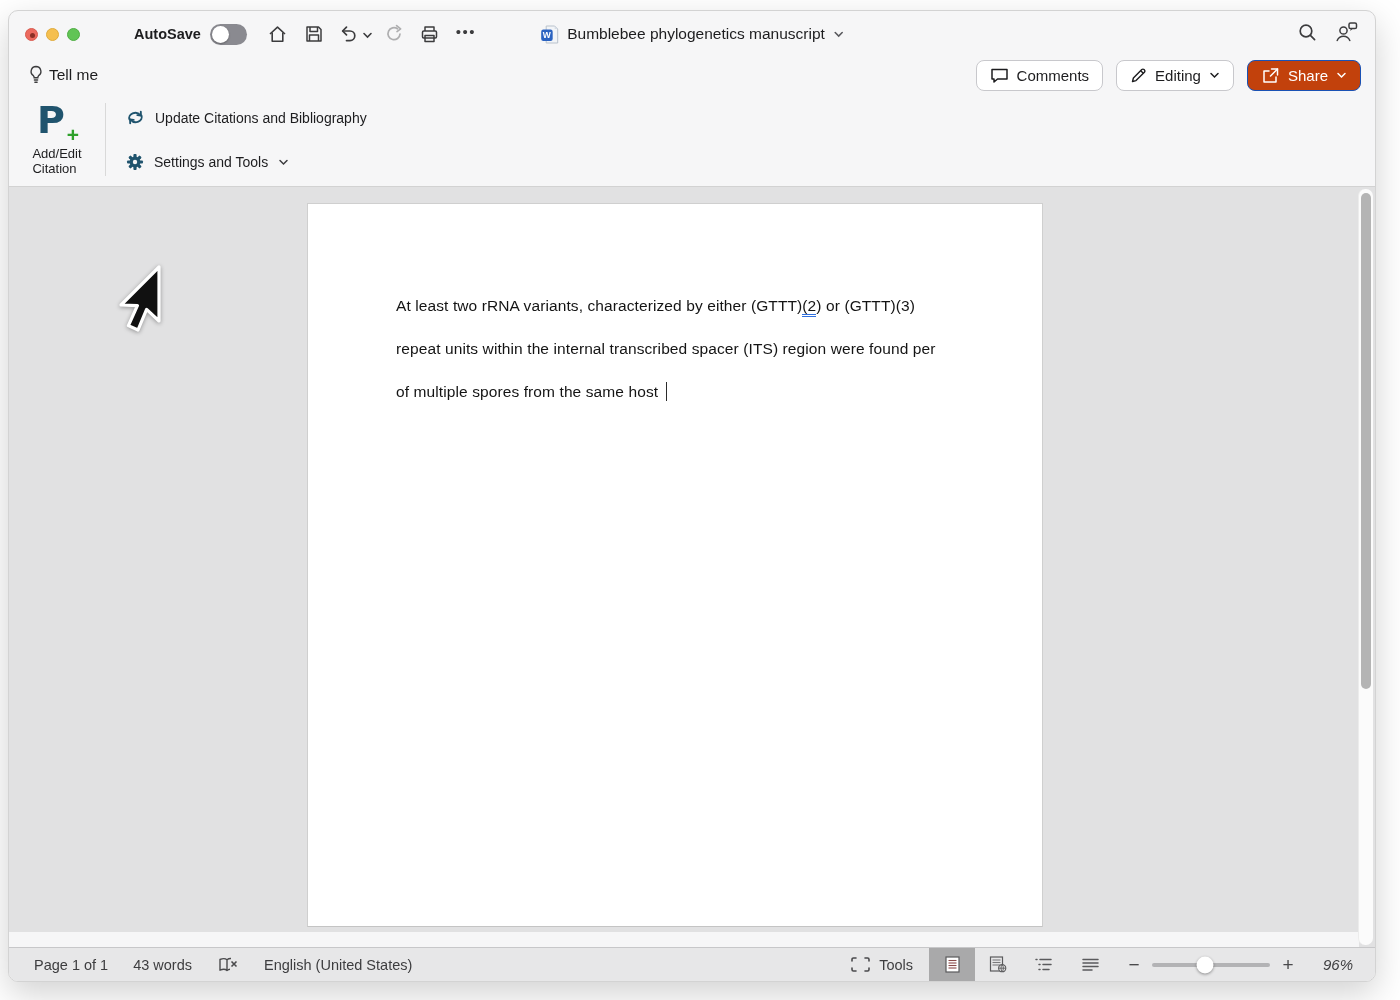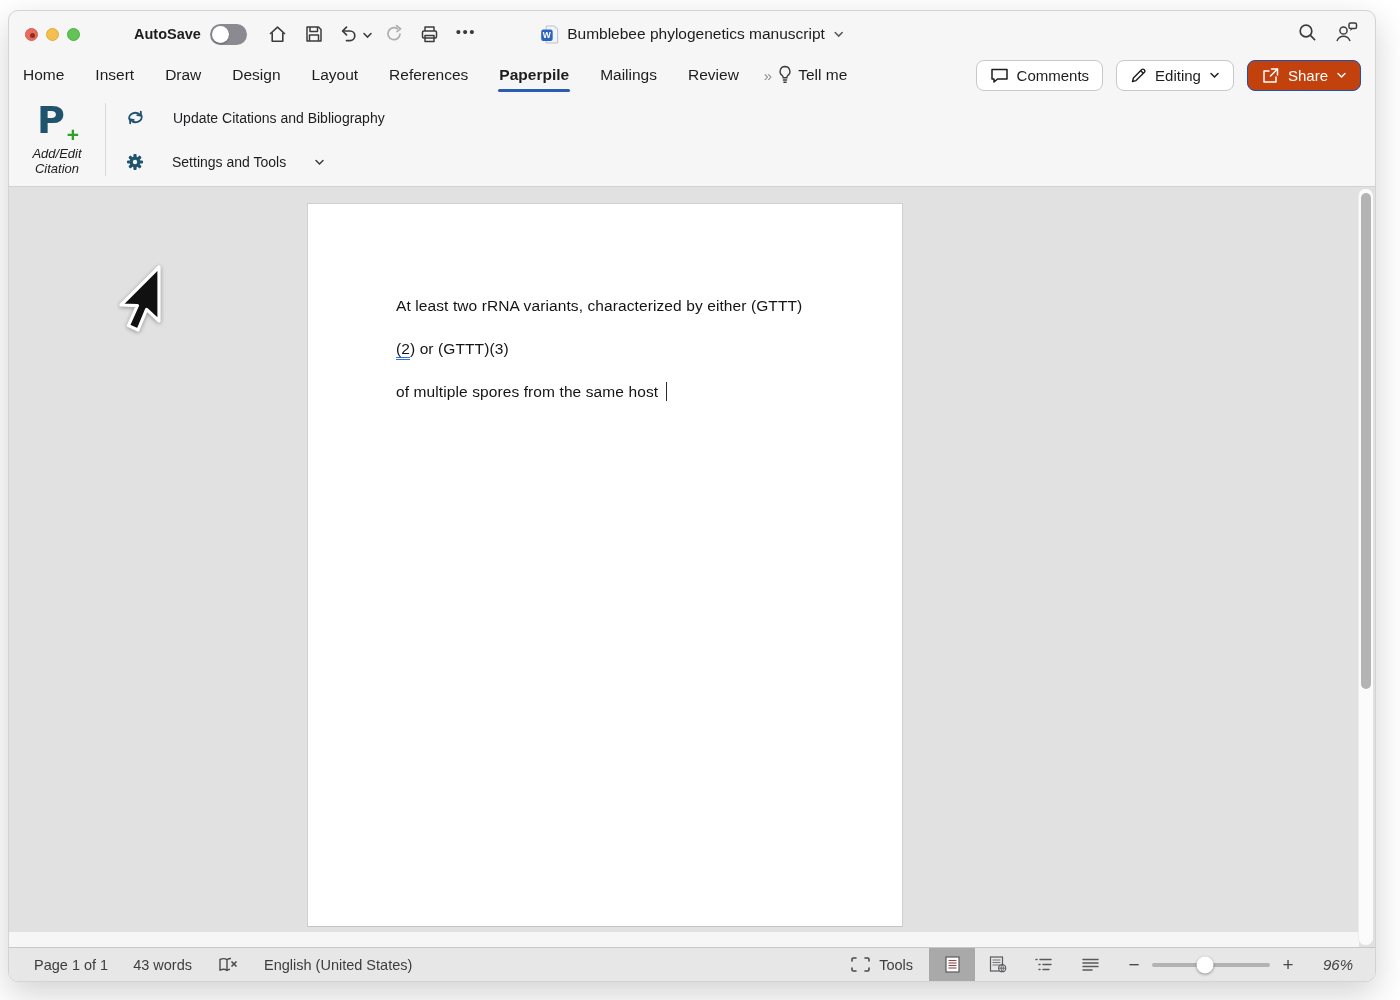--- a/index.html
+++ b/index.html
@@ -43,30 +43,30 @@
   .top-actions { margin-left:auto; display:flex; align-items:center; gap:13px; }
   .pill-btn { height:31px; border:1px solid #c8c8cc; border-radius:8px; background:#fff; display:flex; align-items:center; gap:8px; padding:0 13px; font-size:15px; color:#1d1d1f; }
   .pill-btn.share { background:#c2410c; border-color:#1a52b5; color:#fff; font-weight:500; }
 
   
   .ribbon { height:94px; display:flex; align-items:stretch; padding:4px 0 6px 10px; border-bottom:1px solid #d2d2d2; flex:none; }
   .citation-block { width:76px; display:flex; flex-direction:column; align-items:center; justify-content:flex-start; padding-top:2px; border-radius:6px; }
   .pp-logo { position:relative; width:40px; height:44px; }
   .pp-p { font-size:38px; font-weight:800; color:#20546e; font-family:"DejaVu Sans", sans-serif; line-height:42px; }
   .pp-plus { position:absolute; right:-2px; bottom:-1px; font-size:21px; font-weight:700; color:#2ea12b; line-height:18px; }
-  .citation-label { font-size:13px; line-height:15px; text-align:center; margin-top:3px;font-style:italic; }
+  .citation-label { font-size:13px; line-height:15px; text-align:left; margin-top:3px; }
   .vdivider { width:1px; background:#d9d9d9; margin:6px 12px 4px 10px; }
   .ribbon-col { display:flex; flex-direction:column; justify-content:space-between; padding:7px 0 5px 0; }
-  .ribbon-row { display:flex; align-items:center; gap:28px; height:27px; padding:0 8px; border-radius:5px; font-size:14px;text-align:right; }
+  .ribbon-row { display:flex; align-items:center; gap:10px; height:27px; padding:0 8px; border-radius:5px; font-size:14px;text-align:right; }
   .ribbon-row svg { flex:none; }
 
   
   .docarea { flex:1; background:#e1e1e2; position:relative; overflow:hidden; }
   .hgutter { position:absolute; left:0; right:16px; bottom:0; height:15px; background:#f6f6f7; }
-  .page { position:absolute; left:298px; top:16px; width:596px; height:724px; background:#fff; border:1px solid #cfcfcf; border-bottom-color:#c4c4c4; }
+  .page { position:absolute; left:298px; top:16px; width:736px; height:724px; background:#fff; border:1px solid #cfcfcf; border-bottom-color:#c4c4c4; }
   .paragraph { padding:80px 92px 0 88px; font-size:15.5px; line-height:43px; color:#141414; letter-spacing:0.1px; }
   .grammar-mark { border-bottom:3px double #2f6fde; padding-bottom:0px; }
   .caret { display:inline-block; width:1.5px; height:19px; background:#2b2b2b; vertical-align:-4px; margin-left:3px; }
   .mouse-cursor { position:absolute; left:104px; top:76px; pointer-events:none; filter:drop-shadow(0 1px 2px rgba(0,0,0,.35)); }
   .scroll-track { position:absolute; top:2px; bottom:2px; right:2px; width:15px; background:#fbfbfb; border-left:1px solid #ececec; border-radius:7px; }
   .scroll-thumb { position:absolute; left:2px; top:4px; width:10px; height:496px; background:#b4b4b4; border-radius:6px; }
 
   
   .statusbar { height:34px; flex:none; background:#e7e7e8; border-top:1px solid #c7c7c9; display:flex; align-items:center; font-size:14.5px; color:#3d3d3f; }
   .sb-left { display:flex; align-items:center; gap:25px; padding-left:25px; }
@@ -171,32 +171,20 @@
           <circle cx="9.5" cy="9.5" r="3.6"></circle>
             <path d="M3.2 19.5 A6.8 6.8 0 0 1 15.8 19.5" stroke-linecap="round"></path>
           <rect x="15" y="2" width="7.5" height="5.6" rx="1.6"></rect>
             <path d="M16.8 7.6 L16.2 10 L19 7.6" fill="#3c3c3e" stroke="none"></path>
         </svg>
       </div>
     </div>
   </div>
 
   <div class="tabrow">
-    <div class="tabs">
-      <span class="tab">Home</span>
-      <span class="tab">Insert</span>
-      <span class="tab">Draw</span>
-      <span class="tab">Design</span>
-      <span class="tab">Layout</span>
-      <span class="tab">References</span>
-      <span class="tab active">Paperpile</span>
-      <span class="tab">Mailings</span>
-      <span class="tab">Review</span>
-      <span class="tab-overflow">»</span>
-    </div>
     <div class="tellme">
       <svg width="14" height="20" viewBox="0 0 14 20" fill="none" stroke="#3c3c3e" stroke-width="1.4" stroke-linecap="round">
         <path d="M7 1.5 A5 5 0 0 1 9.6 10.7 C9 11.3 8.8 12 8.8 12.8 H5.2 C5.2 12 5 11.3 4.4 10.7 A5 5 0 0 1 7 1.5 Z"></path>
         <path d="M5.4 15 H8.6"></path>
           <path d="M5.9 17.2 H8.1"></path>
       </svg>
       <span>Tell me</span>
     </div>
     <div class="top-actions">
       <div class="pill-btn">
@@ -269,20 +257,21 @@
       </div>
     </div>
   </div>
 
   <div class="docarea">
     <div class="hgutter"></div>
 
     <div class="page">
       <div class="paragraph">
         <div><span>At least two rRNA variants, characterized by either (GTTT)</span><span class="grammar-mark">(2</span><span>) or (GTTT)(3)</span></div>
+        <div><span>repeat units within the internal transcribed spacer (ITS) region were found per</span></div>
         <div><span>of multiple spores from the same host </span><span class="caret"></span></div>
       </div>
     </div>
 
     <svg class="mouse-cursor" width="56" height="76" viewBox="0 0 28 38">
       <g transform="translate(28,0) scale(-1,1)">
         <path d="M5 2 L5 29 L11.2 23.2 L15.5 33.5 L20.3 31.3 L15.8 21.3 L24 21 Z" fill="#111" stroke="#fff" stroke-width="1.6" stroke-linejoin="round"></path>
       </g>
     </svg>
 

